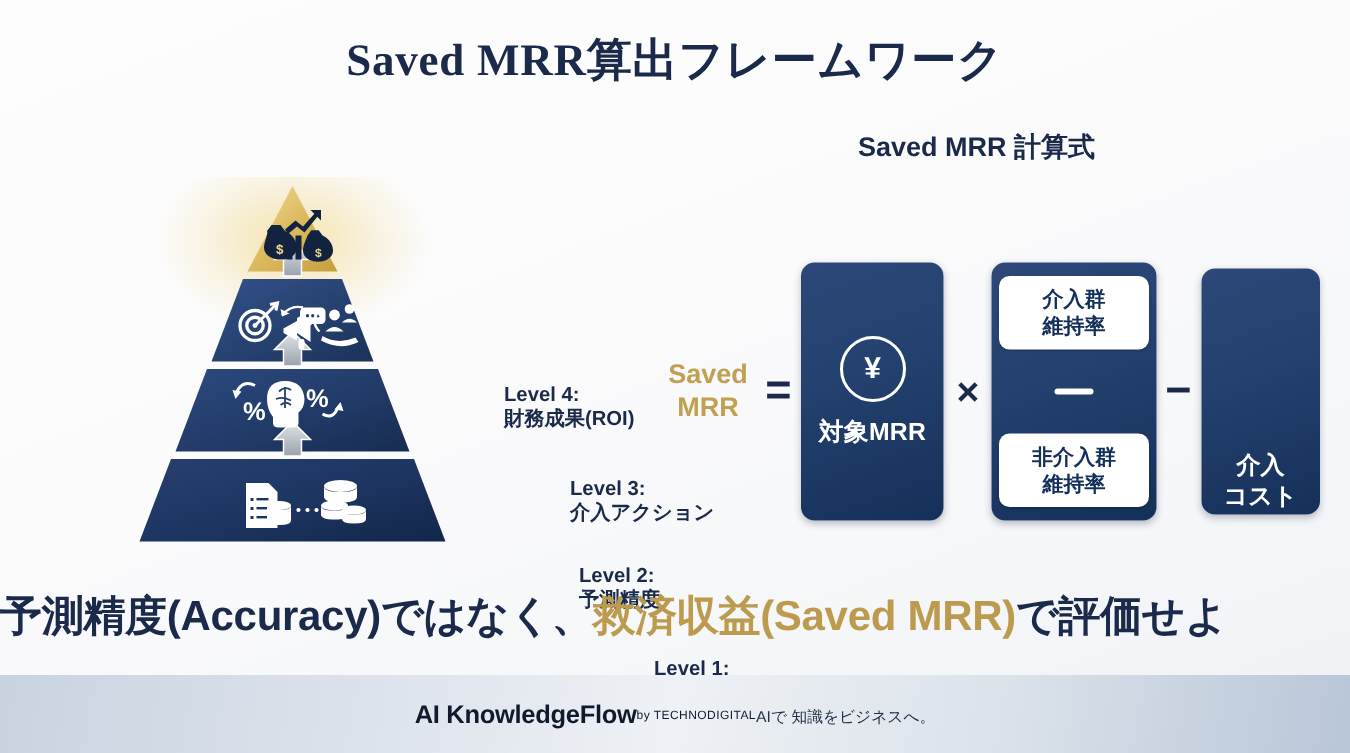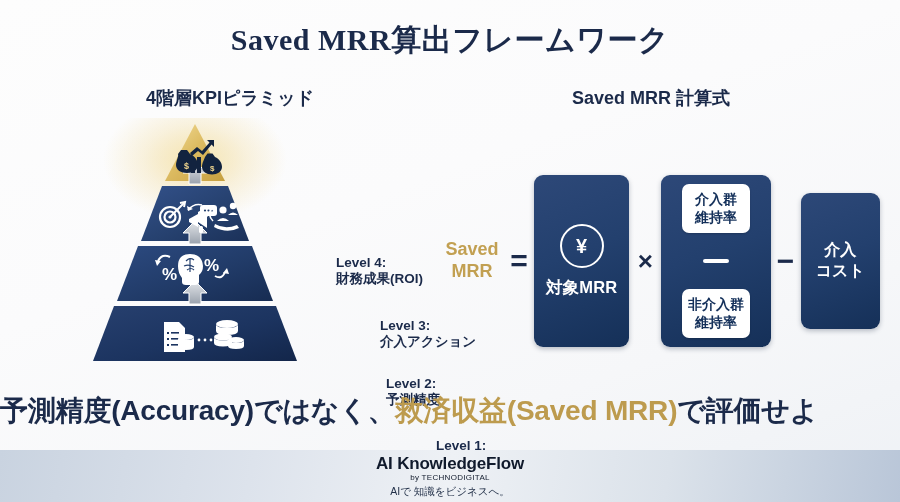--- a/index.html
+++ b/index.html
@@ -73,70 +73,69 @@
     display:flex;align-items:center;justify-content:center;
     font-size:20px;font-weight:700;line-height:1;
   }
   .box-target .b-txt{font-size:16.5px;font-weight:700;letter-spacing:.2px;}
 
   .box-retention{
     width:110px;height:172px;justify-content:space-between;
     padding:9px 0;box-sizing:border-box;
   }
   .sub-card{
-    width:68px;background:#ffffff;border-radius:7px;
+    width:100px;background:#ffffff;border-radius:7px;
     color:#14305a;font-size:14px;font-weight:700;line-height:1.25;
     text-align:center;padding:7px 0;box-sizing:border-box;
     box-shadow:0 1px 2px rgba(0,0,0,.18);
   }
   .sub-card span{display:block;}
   .inner-minus{
     width:26px;height:4px;background:#ffffff;border-radius:2px;
   }
 
-  .box-cost{width:80px;height:136px;}
+  .box-cost{width:80px;height:164px;justify-content:flex-end;}
   .box-cost .b-txt{
     font-size:16px;font-weight:700;line-height:1.3;text-align:center;
   }
   .box-cost .b-txt span{display:block;}
 
   
   .tagline{
     position:absolute;top:392px;left:0;width:900px;text-align:left;
     font-size:28px;font-weight:700;color:#1b2a4a;white-space:nowrap;
     letter-spacing:-.2px;
   }
   .tagline .gold{color:#bd9b4e;}
 
   
   #footer{
     position:absolute;left:0;bottom:0;width:900px;height:52px;
     background:linear-gradient(100deg,#c9d3e0 0%,#dde3ec 28%,#eef1f5 50%,#dbe2ea 74%,#b9c6d8 100%);
-    display:flex;flex-direction:column;align-items:center;justify-content:center;
+    display:flex;flex-direction:row;align-items:center;justify-content:center;
   }
   .brand{
     font-size:17px;font-weight:700;color:#101a2c;letter-spacing:-.2px;
     line-height:1;
   }
   .brand-sub{
     font-size:8px;font-weight:400;color:#101a2c;letter-spacing:.3px;
     margin-top:2px;line-height:1;
   }
   .brand-tag{
     font-size:10.5px;color:#24324a;margin-top:4px;line-height:1;
   }
 </style>
 </head>
 <body>
 
 <div id="slide">
 
   <div class="title">Saved MRR算出フレームワーク</div>
 
-  <div class="col-head left">4階層KPIピラミッド</div>
 
   <div class="col-head right">Saved MRR 計算式</div>
 
   <div id="pyramid">
     <svg width="360" height="250" viewBox="0 0 360 250" xmlns="http://www.w3.org/2000/svg">
       <defs>
         <linearGradient id="goldGrad" x1="0" y1="0" x2="1" y2="1">
           <stop offset="0%" stop-color="#f3dd9a"></stop>
           <stop offset="45%" stop-color="#ddbc63"></stop>
           <stop offset="100%" stop-color="#c69f3f"></stop>

